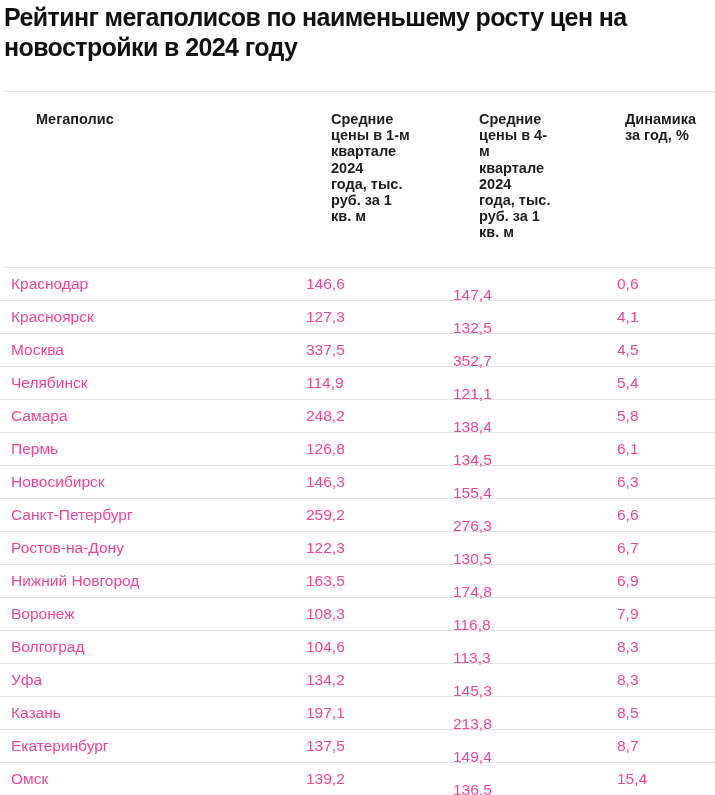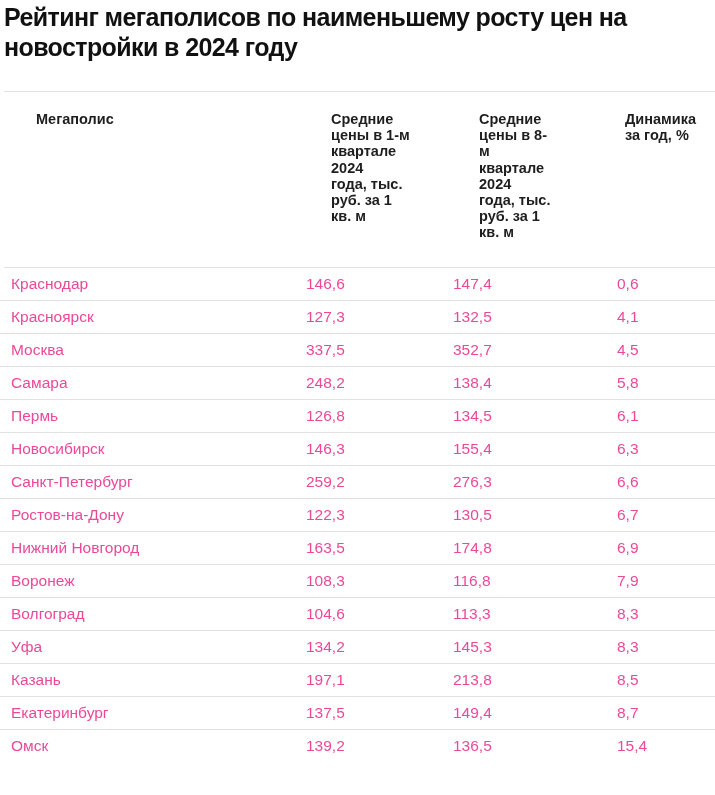--- a/index.html
+++ b/index.html
@@ -28,21 +28,21 @@
     }
     .rows { position: absolute; left: 0; top: 268px; width: 715px; }
     .row {
       position: relative; height: 32px; border-bottom: 1px solid #e2e2e2;
       font-size: 15.5px; color: #ec4899;
     }
     .row:last-child { border-bottom: none; }
     .cell { position: absolute; top: 7px; line-height: 18px; }
     .c1 { left: 11px; }
     .c2 { left: 306px; }
-    .c3 { left: 453px; }
+    .c3 { left: 453px; margin-top: 11px; }
     .c4 { left: 601px; margin-left: 16px; }
   </style>
 </head>
 <body>
 
 <h1 class="title">Рейтинг мегаполисов по наименьшему росту цен на новостройки в 2024 году</h1>
 
 <div class="divider" style="top:91px;"></div>
 
 <div class="head-row">
@@ -53,21 +53,21 @@
       <div>Средние</div>
       <div>цены в 1-м</div>
       <div>квартале</div>
       <div>2024</div>
       <div>года, тыс.</div>
       <div>руб. за 1</div>
       <div>кв. м</div>
     </div>
   <div class="hcell" style="left:479px;">
       <div>Средние</div>
-      <div>цены в 8-</div>
+      <div>цены в 4-</div>
       <div>м</div>
       <div>квартале</div>
       <div>2024</div>
       <div>года, тыс.</div>
       <div>руб. за 1</div>
       <div>кв. м</div>
     </div>
   <div class="hcell" style="left:625px;">
       <div>Динамика</div>
       <div>за год, %</div>
@@ -87,20 +87,26 @@
       <div class="cell c1">Красноярск</div>
       <div class="cell c2">127,3</div>
       <div class="cell c3">132,5</div>
       <div class="cell c4">4,1</div>
     </div>
     <div class="row">
       <div class="cell c1">Москва</div>
       <div class="cell c2">337,5</div>
       <div class="cell c3">352,7</div>
       <div class="cell c4">4,5</div>
+    </div>
+    <div class="row">
+      <div class="cell c1">Челябинск</div>
+      <div class="cell c2">114,9</div>
+      <div class="cell c3">121,1</div>
+      <div class="cell c4">5,4</div>
     </div>
     <div class="row">
       <div class="cell c1">Самара</div>
       <div class="cell c2">248,2</div>
       <div class="cell c3">138,4</div>
       <div class="cell c4">5,8</div>
     </div>
     <div class="row">
       <div class="cell c1">Пермь</div>
       <div class="cell c2">126,8</div>

